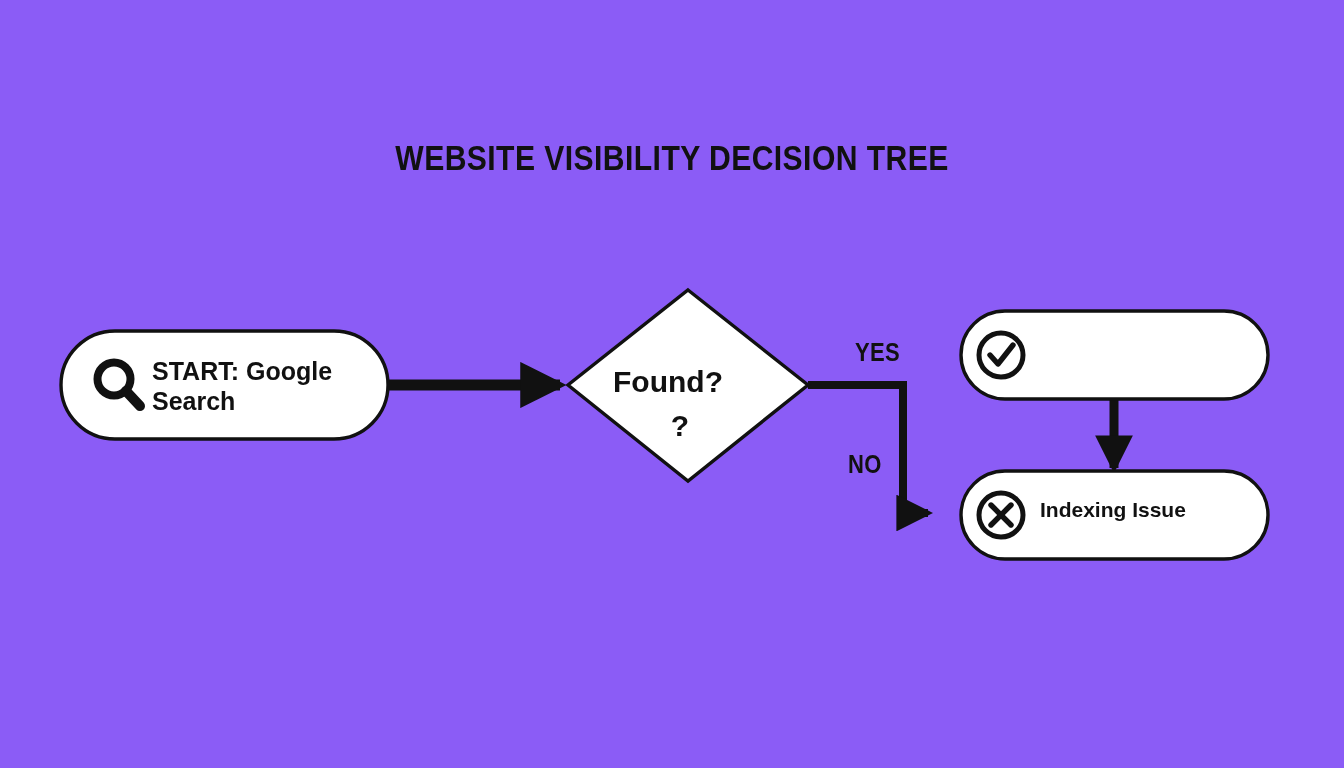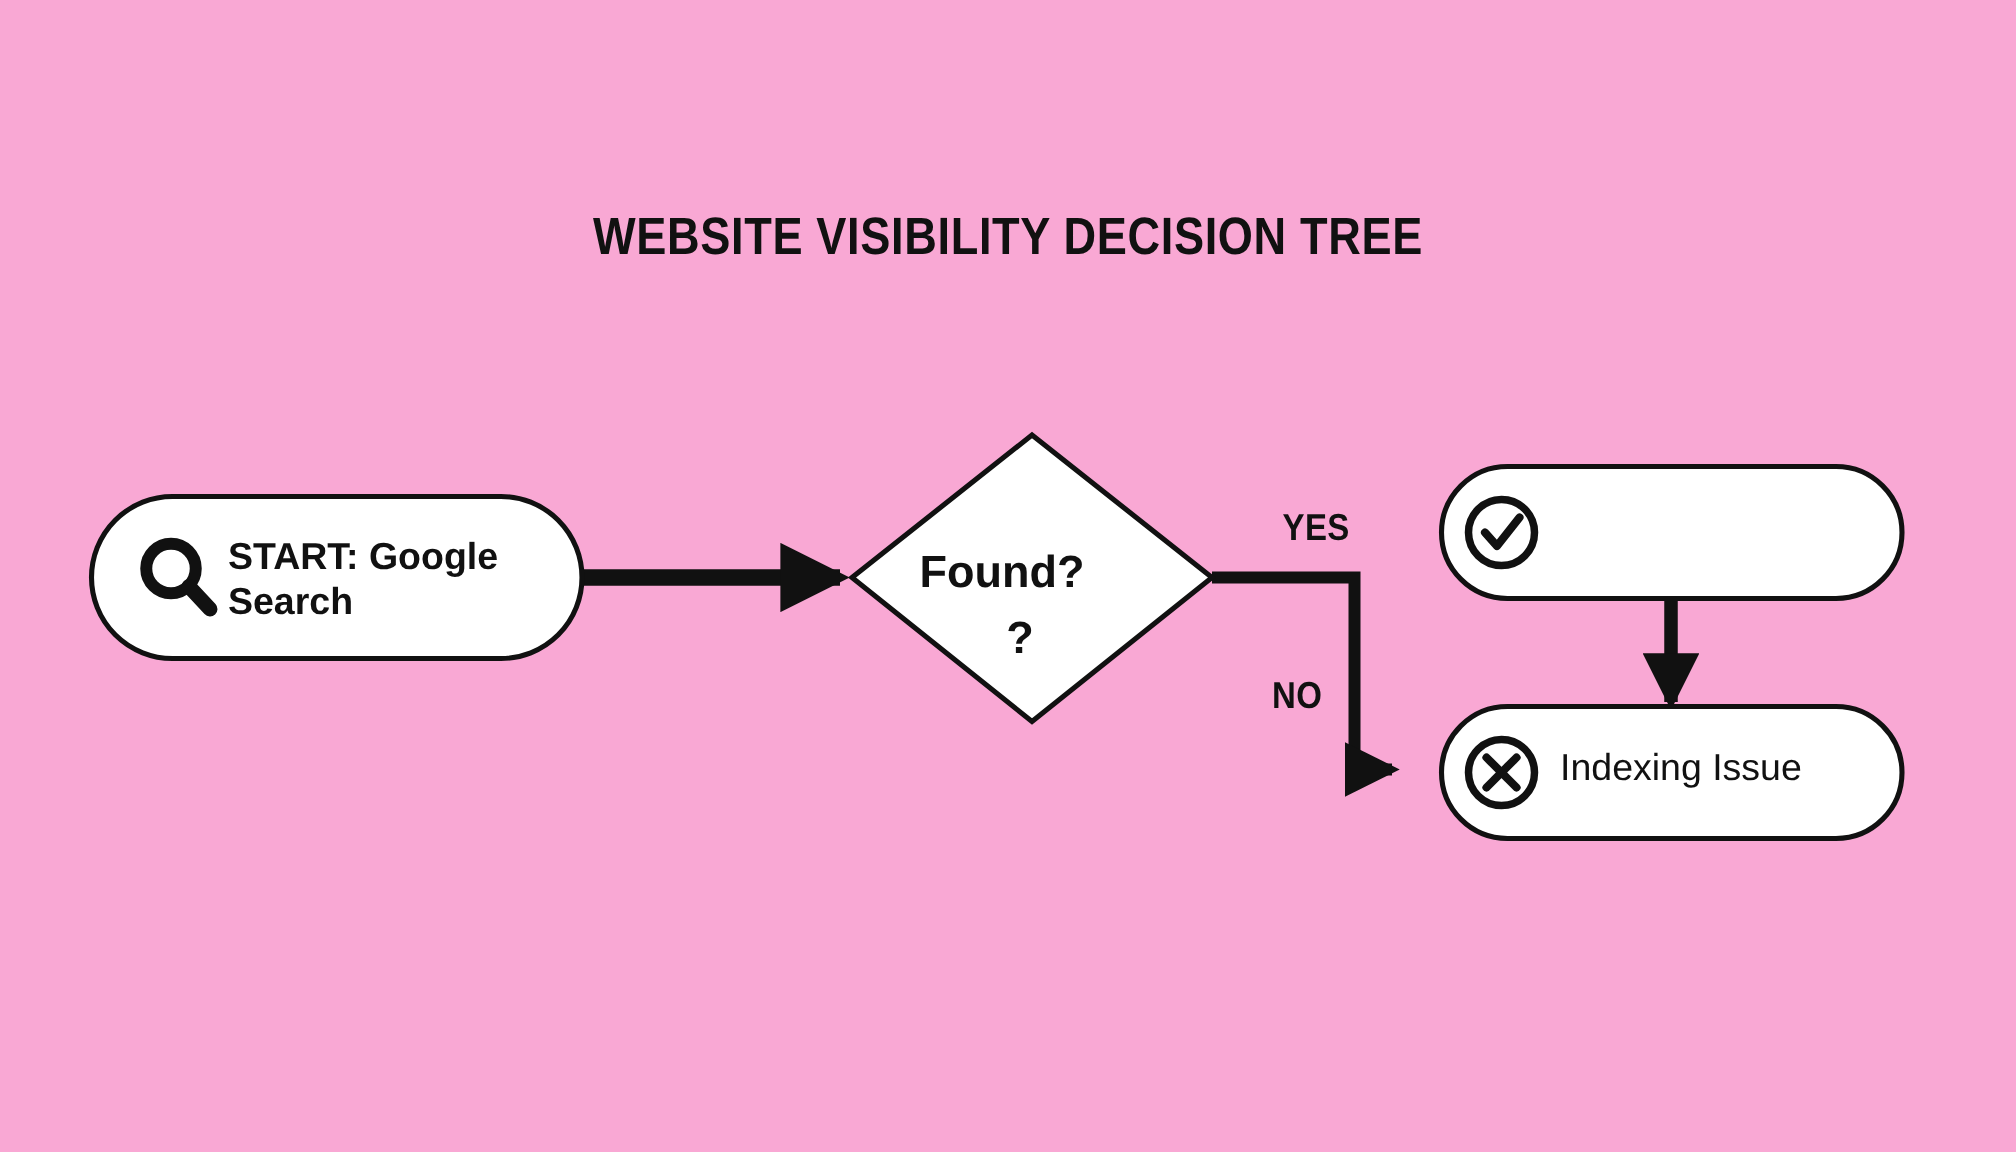--- a/index.html
+++ b/index.html
@@ -4,21 +4,21 @@
 <style>
   html, body {
     margin: 0;
     padding: 0;
     background: #fdfdfd;
   }
   #canvas {
     position: relative;
     width: 1344px;
     height: 768px;
-    background: #f9a8d4;
+    background: #8b5cf6;
     overflow: hidden;
     font-family: "Liberation Sans", sans-serif;
   }
 
   
   #chart-title {
     position: absolute;
     left: 0;
     top: 138px;
     width: 1344px;
@@ -74,22 +74,22 @@
   }
   #ranking-label {
     left: 1040px;
     top: 338px;
     font-size: 25px;
     font-weight: 600;
   }
   #indexing-label {
     left: 1040px;
     top: 498px;
-    font-size: 25px;
-    font-weight: 400;
+    font-size: 21px;
+    font-weight: 700;
   }
 
   
   .branch-label {
     position: absolute;
     color: #111111;
     font-family: "Liberation Sans Narrow", "Liberation Sans", sans-serif;
     font-size: 25px;
     font-weight: bold;
     letter-spacing: 0.3px;

